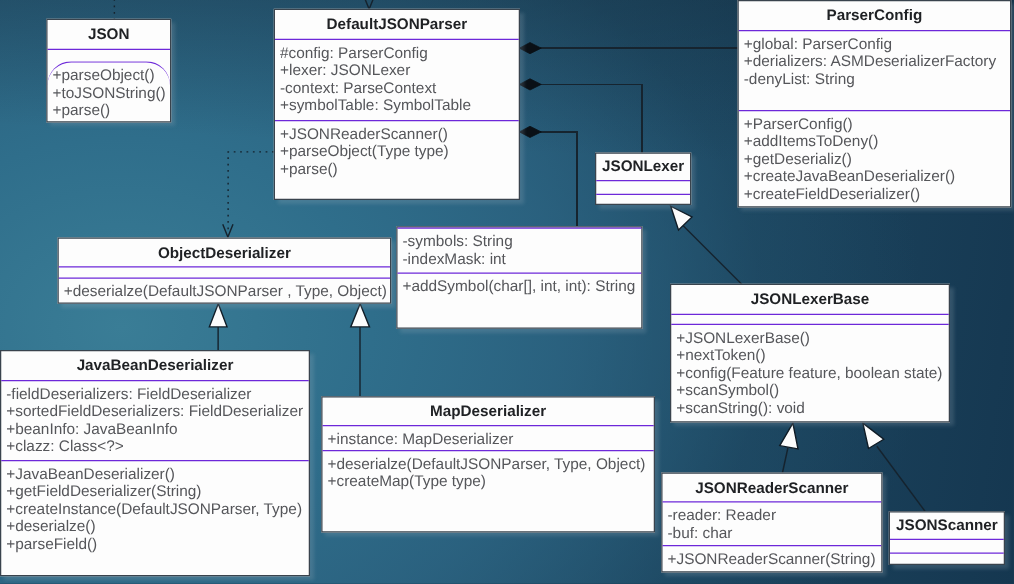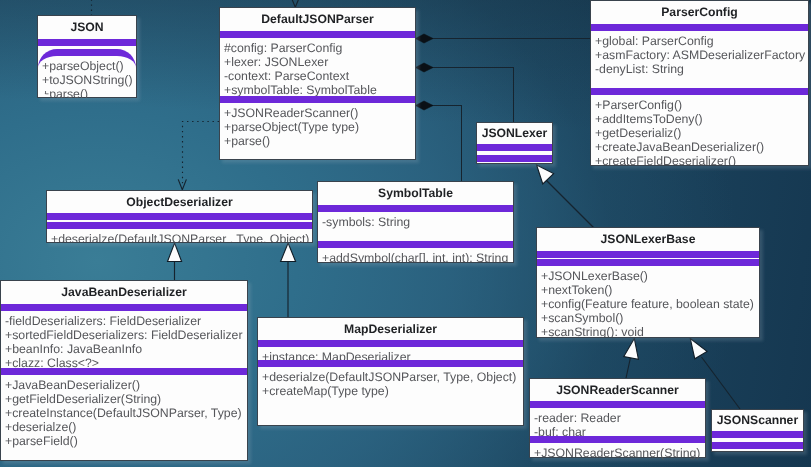--- a/index.html
+++ b/index.html
@@ -15,21 +15,21 @@
         radial-gradient(88% 115% at 12% 56%, #3a7d96 0%, #2f6e8b 28%, #2c6583cc 50%, #23536e55 72%, rgba(0,0,0,0) 90%),
         linear-gradient(98deg, #27526b 0%, #285976 35%, #1c455f 70%, #153750 100%);
   }
   svg.links{position:absolute;left:0;top:0;width:811px;height:467px;overflow:visible;}
   .uml{position:absolute;background:#fdfdfd;border:1px solid #39434d;
        box-sizing:border-box;
        box-shadow:3px 3px 3px rgba(160,178,190,0.22);
        z-index:5;}
   .uml .hdr{text-align:center;font-weight:bold;font-size:12.2px;color:#1f2124;
             line-height:1; display:flex;align-items:center;justify-content:center;}
-  .uml .sec{border-top:7px solid #6d28d9;box-sizing:border-box;overflow:hidden;}
+  .uml .sec{border-top:1px solid #6d28d9;box-sizing:border-box;overflow:hidden;}
   .uml .sec p{margin:0;font-size:12.3px;color:#55565a;line-height:14px;
               white-space:nowrap;padding-left:4px;}
   .uml .sec.pad{padding-top:3px;}
 </style>
 </head>
 <body>
 
 <div id="canvas">
   <div id="bg"></div>
 
@@ -102,21 +102,21 @@
       <p>+JSONReaderScanner()</p>
       <p>+parseObject(Type type)</p>
       <p>+parse()</p>
     </div>
   </div>
 
   <div class="uml" style="left:590px;top:0px;width:219px;height:166px;">
     <div class="hdr" style="height:23px;">ParserConfig</div>
     <div class="sec pad" style="height:64px;">
       <p>+global: ParserConfig</p>
-      <p>+asmFactory: ASMDeserializerFactory</p>
+      <p>+derializers: ASMDeserializerFactory</p>
       <p>-denyList: String</p>
     </div>
     <div class="sec pad" style="height:77px;">
       <p>+ParserConfig()</p>
       <p>+addItemsToDeny()</p>
       <p>+getDeserializ()</p>
       <p>+createJavaBeanDeserializer()</p>
       <p>+createFieldDeserializer()</p>
     </div>
   </div>
@@ -132,23 +132,23 @@
   <div class="uml" style="left:46px;top:190px;width:267px;height:53px;">
     <div class="hdr" style="height:22px;">ObjectDeserializer</div>
     <div class="sec" style="height:9px;">
     </div>
     <div class="sec pad" style="height:20px;">
       <p>+deserialze(DefaultJSONParser , Type, Object)</p>
     </div>
   </div>
 
   <div class="uml" style="left:317px;top:181px;width:197px;height:82px;">
-    <div class="hdr" style="height:23px;">SymbolTable</div>
     <div class="sec pad" style="height:36px;">
       <p>-symbols: String</p>
+      <p>-indexMask: int</p>
     </div>
     <div class="sec pad" style="height:21px;">
       <p>+addSymbol(char[], int, int): String</p>
     </div>
   </div>
 
   <div class="uml" style="left:536px;top:227px;width:224px;height:111px;">
     <div class="hdr" style="height:23px;">JSONLexerBase</div>
     <div class="sec" style="height:8px;">
     </div>

